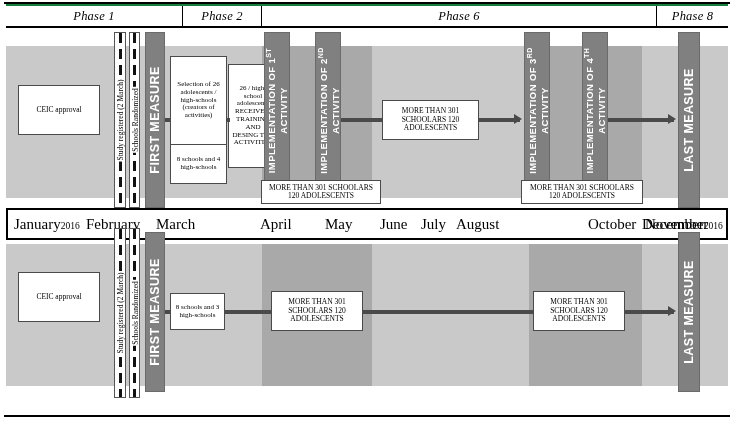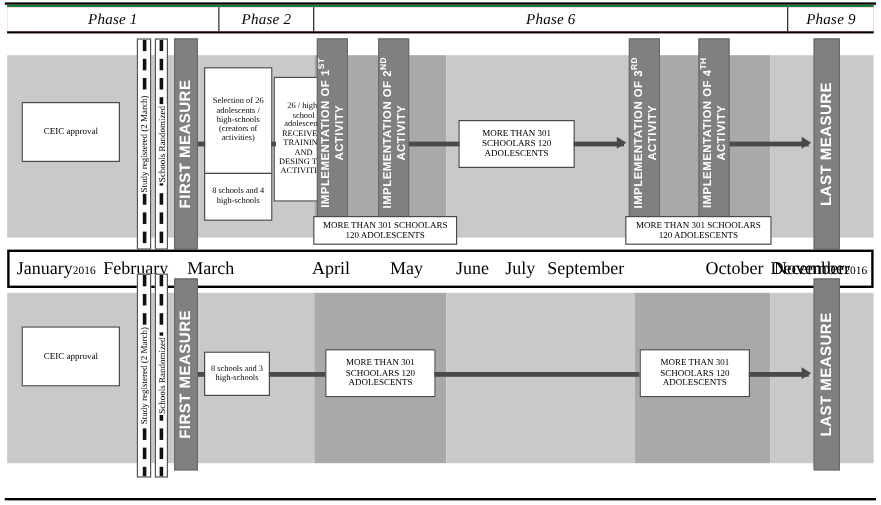--- a/index.html
+++ b/index.html
@@ -202,21 +202,21 @@
     <div class="phase-cell" style="left:0px;width:177px">
         <span>Phase 1</span>
       </div>
     <div class="phase-cell" style="left:177px;width:79px">
         <span>Phase 2</span>
       </div>
     <div class="phase-cell" style="left:256px;width:395px">
         <span>Phase 6</span>
       </div>
     <div class="phase-cell last" style="left:651px;width:71px">
-        <span>Phase 9</span>
+        <span>Phase 8</span>
       </div>
   </div>
 
   <div class="swim" id="row-top">
 
     <div class="band" style="left:0px;  top:18px; width:256px; height:152px"></div>
     <div class="band dark" style="left:256px;top:18px; width:110px; height:152px"></div>
     <div class="band" style="left:366px;top:18px; width:157px; height:152px"></div>
     <div class="band dark" style="left:523px;top:18px; width:113px; height:152px"></div>
     <div class="band" style="left:636px;top:18px; width:86px;  height:152px"></div>
@@ -293,21 +293,21 @@
   </div>
 
   <div id="month-axis">
     <div class="month" style="left:6px"><span>January</span><span class="yr">2016</span></div>
     <div class="month" style="left:78px"><span>February</span></div>
     <div class="month" style="left:148px"><span>March</span></div>
     <div class="month" style="left:252px"><span>April</span></div>
     <div class="month" style="left:317px"><span>May</span></div>
     <div class="month" style="left:372px"><span>June</span></div>
     <div class="month" style="left:413px"><span>July</span></div>
-    <div class="month" style="left:448px"><span>September</span></div>
+    <div class="month" style="left:448px"><span>August</span></div>
     <div class="month" style="left:580px"><span>October</span></div>
     <div class="month" style="left:637px"><span>November</span></div>
     <div class="month" style="left:637px; width:80px; text-align:right; left:auto; right:4px"><span>December</span><span class="yr">2016</span></div>
   </div>
 
   <div class="swim" id="row-bottom">
 
     <div class="band" style="left:0px;  top:4px; width:256px; height:142px"></div>
     <div class="band dark" style="left:256px;top:4px; width:110px; height:142px"></div>
     <div class="band" style="left:366px;top:4px; width:157px; height:142px"></div>

